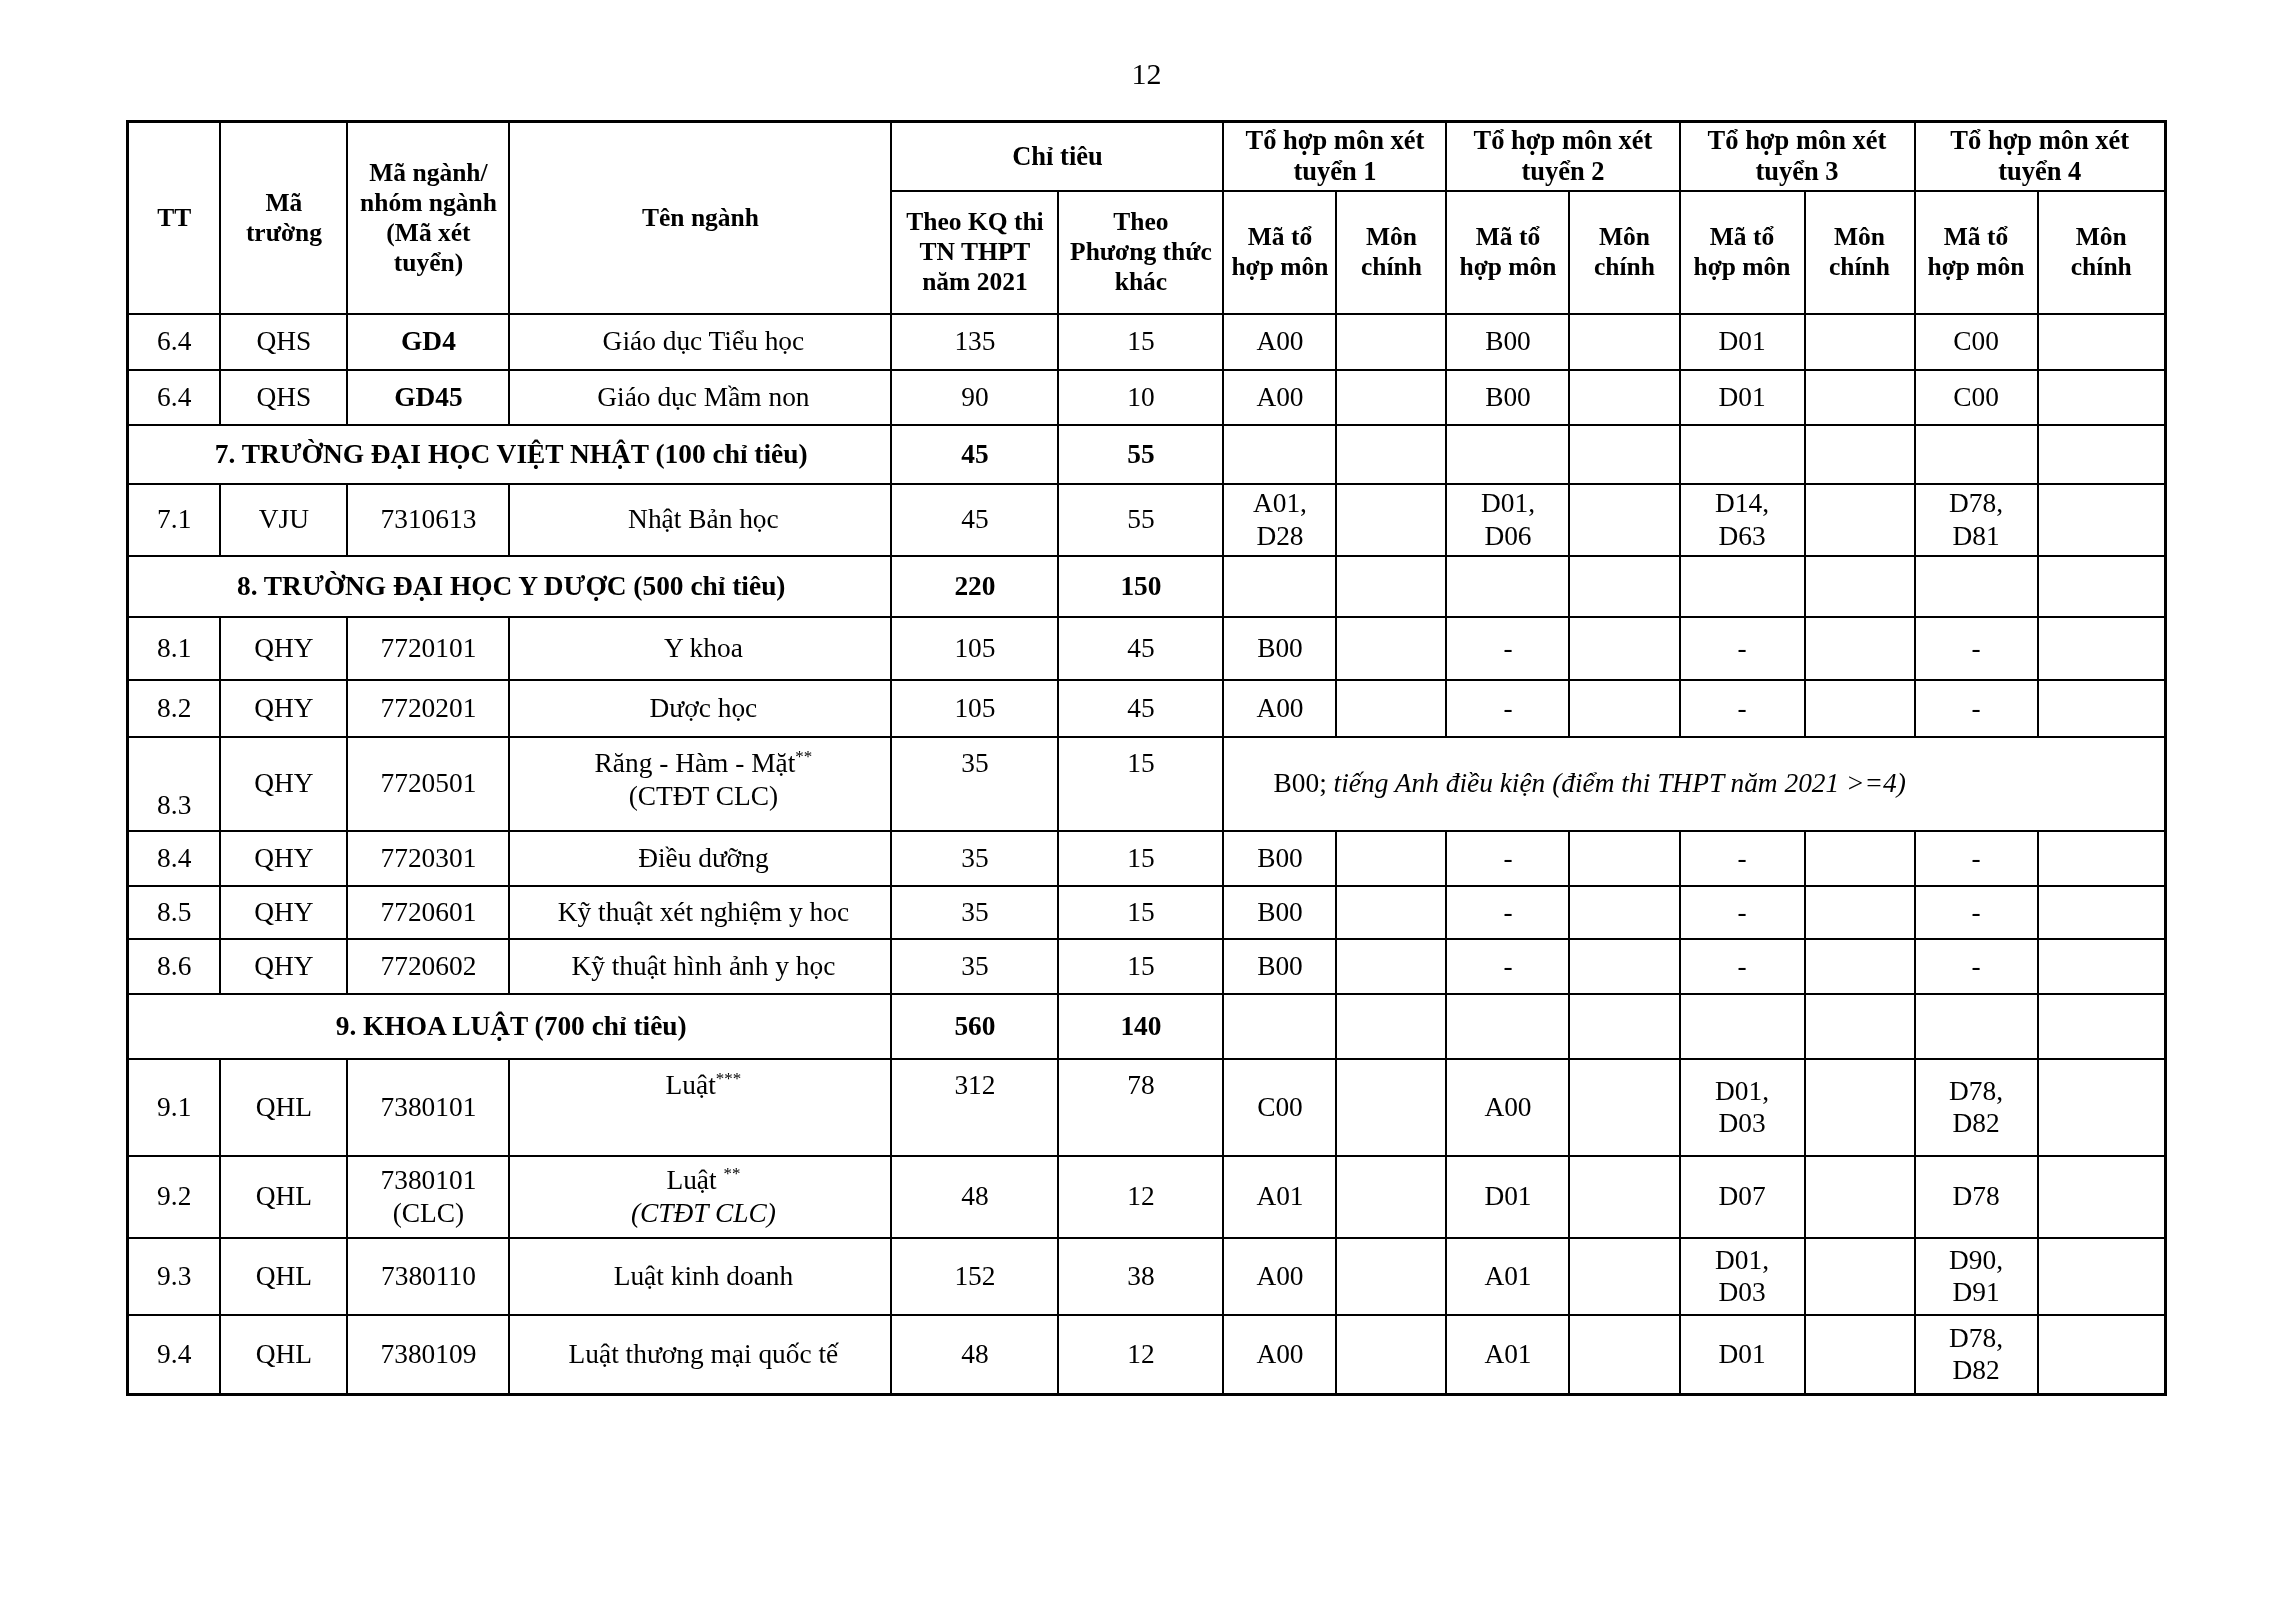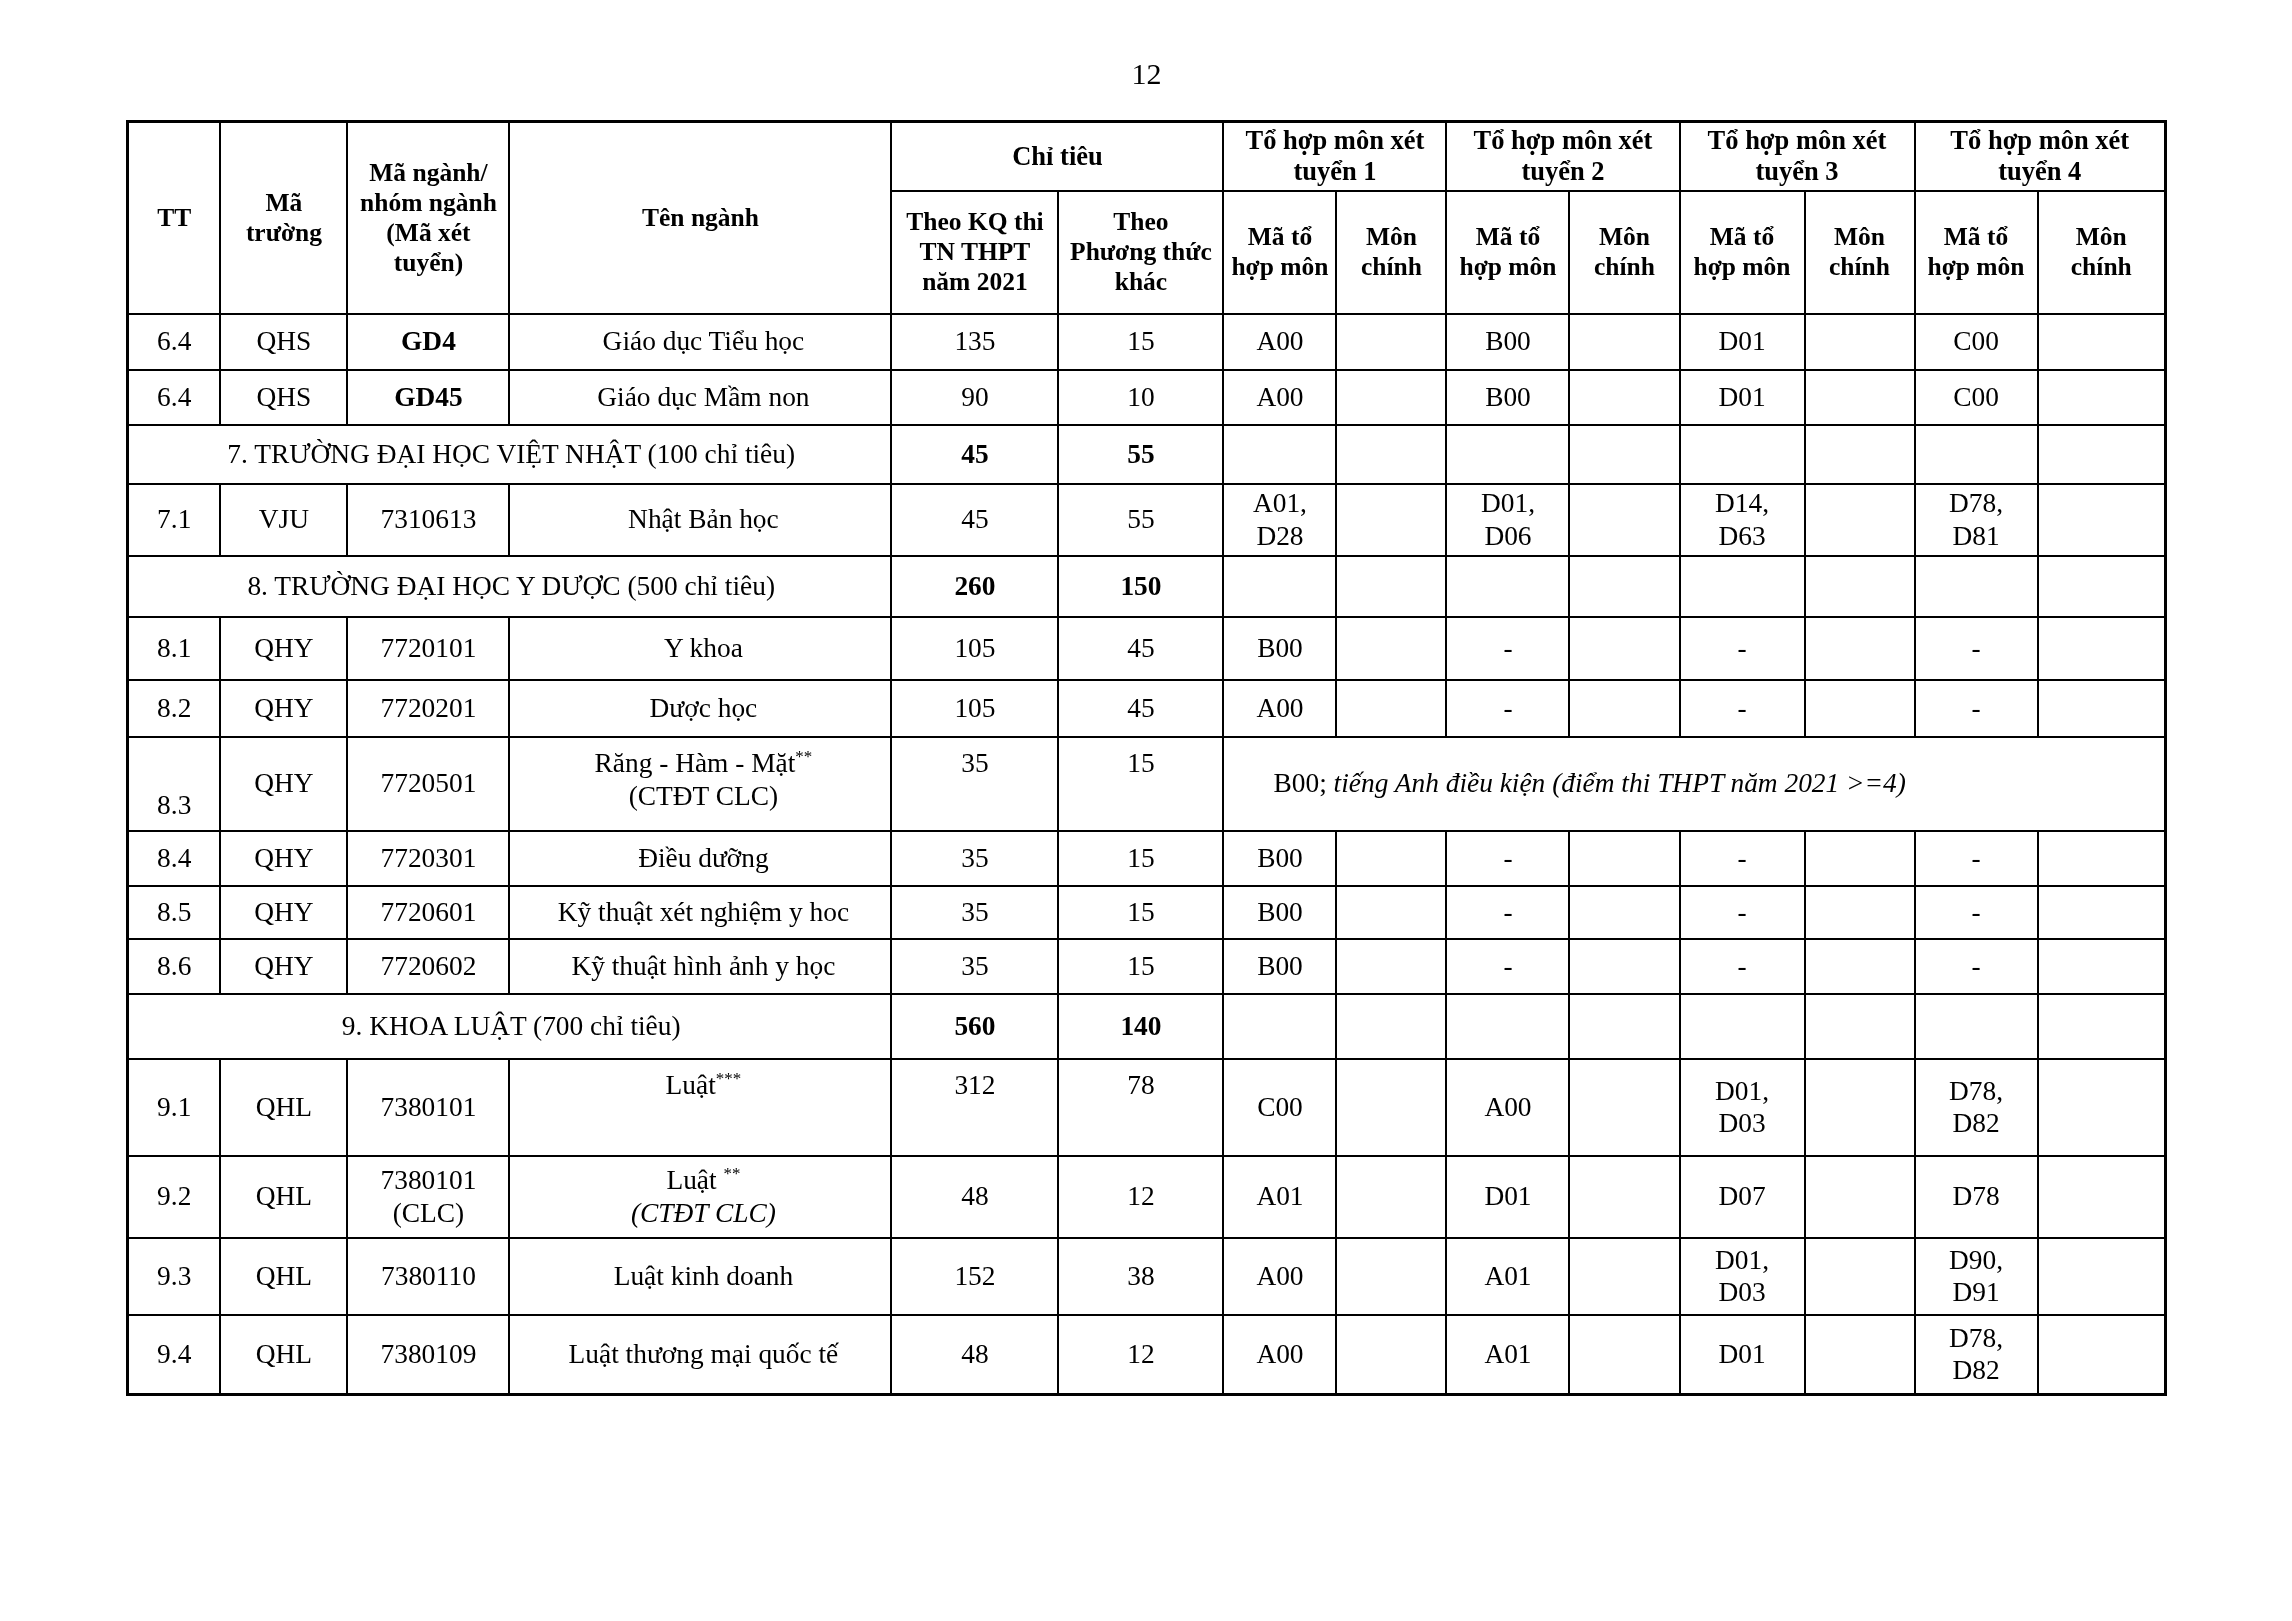--- a/index.html
+++ b/index.html
@@ -25,21 +25,21 @@
   }
   .adm th{font-size:25.5px;font-weight:bold;}
   .adm th.grp{font-size:26.5px;}
   .adm td{font-size:27.4px;}
   .l{text-align:right;padding-left:8.8px !important;}
   .bold{font-weight:bold;}
   .it{font-style:italic;}
   .vtop{vertical-align:top !important;padding-top:9.8px !important;}
   .vbottom{vertical-align:bottom !important;padding-bottom:7.8px !important;}
   .section-title{
-    font-weight:normal;text-align:right;
+    font-weight:bold;text-align:right;
     font-size:28px;padding-left:5.9px !important;white-space:normal;
   }
   .section-num{font-weight:bold;}
   .note-cell{
     text-align:left !important;padding-left:49px !important;font-size:27.4px;margin-left:36px;
   }
   .note-cell .it{font-style:italic;}
   sup{font-size:0.62em;line-height:0;vertical-align:super;}
 </style>
 </head>
@@ -175,21 +175,21 @@
     <td>D14,
 D63</td>
     <td></td>
     <td>D78,
 D81</td>
     <td></td>
   </tr>
 
   <tr style="height:61px">
     <td colspan="4" class="section-title">8. TRƯỜNG ĐẠI HỌC Y DƯỢC (500 chỉ tiêu)</td>
-    <td class="section-num">260</td>
+    <td class="section-num">220</td>
     <td class="section-num">150</td>
     <td></td>
     <td></td>
     <td></td>
     <td></td>
     <td></td>
     <td></td>
     <td></td>
     <td></td>
   </tr>

